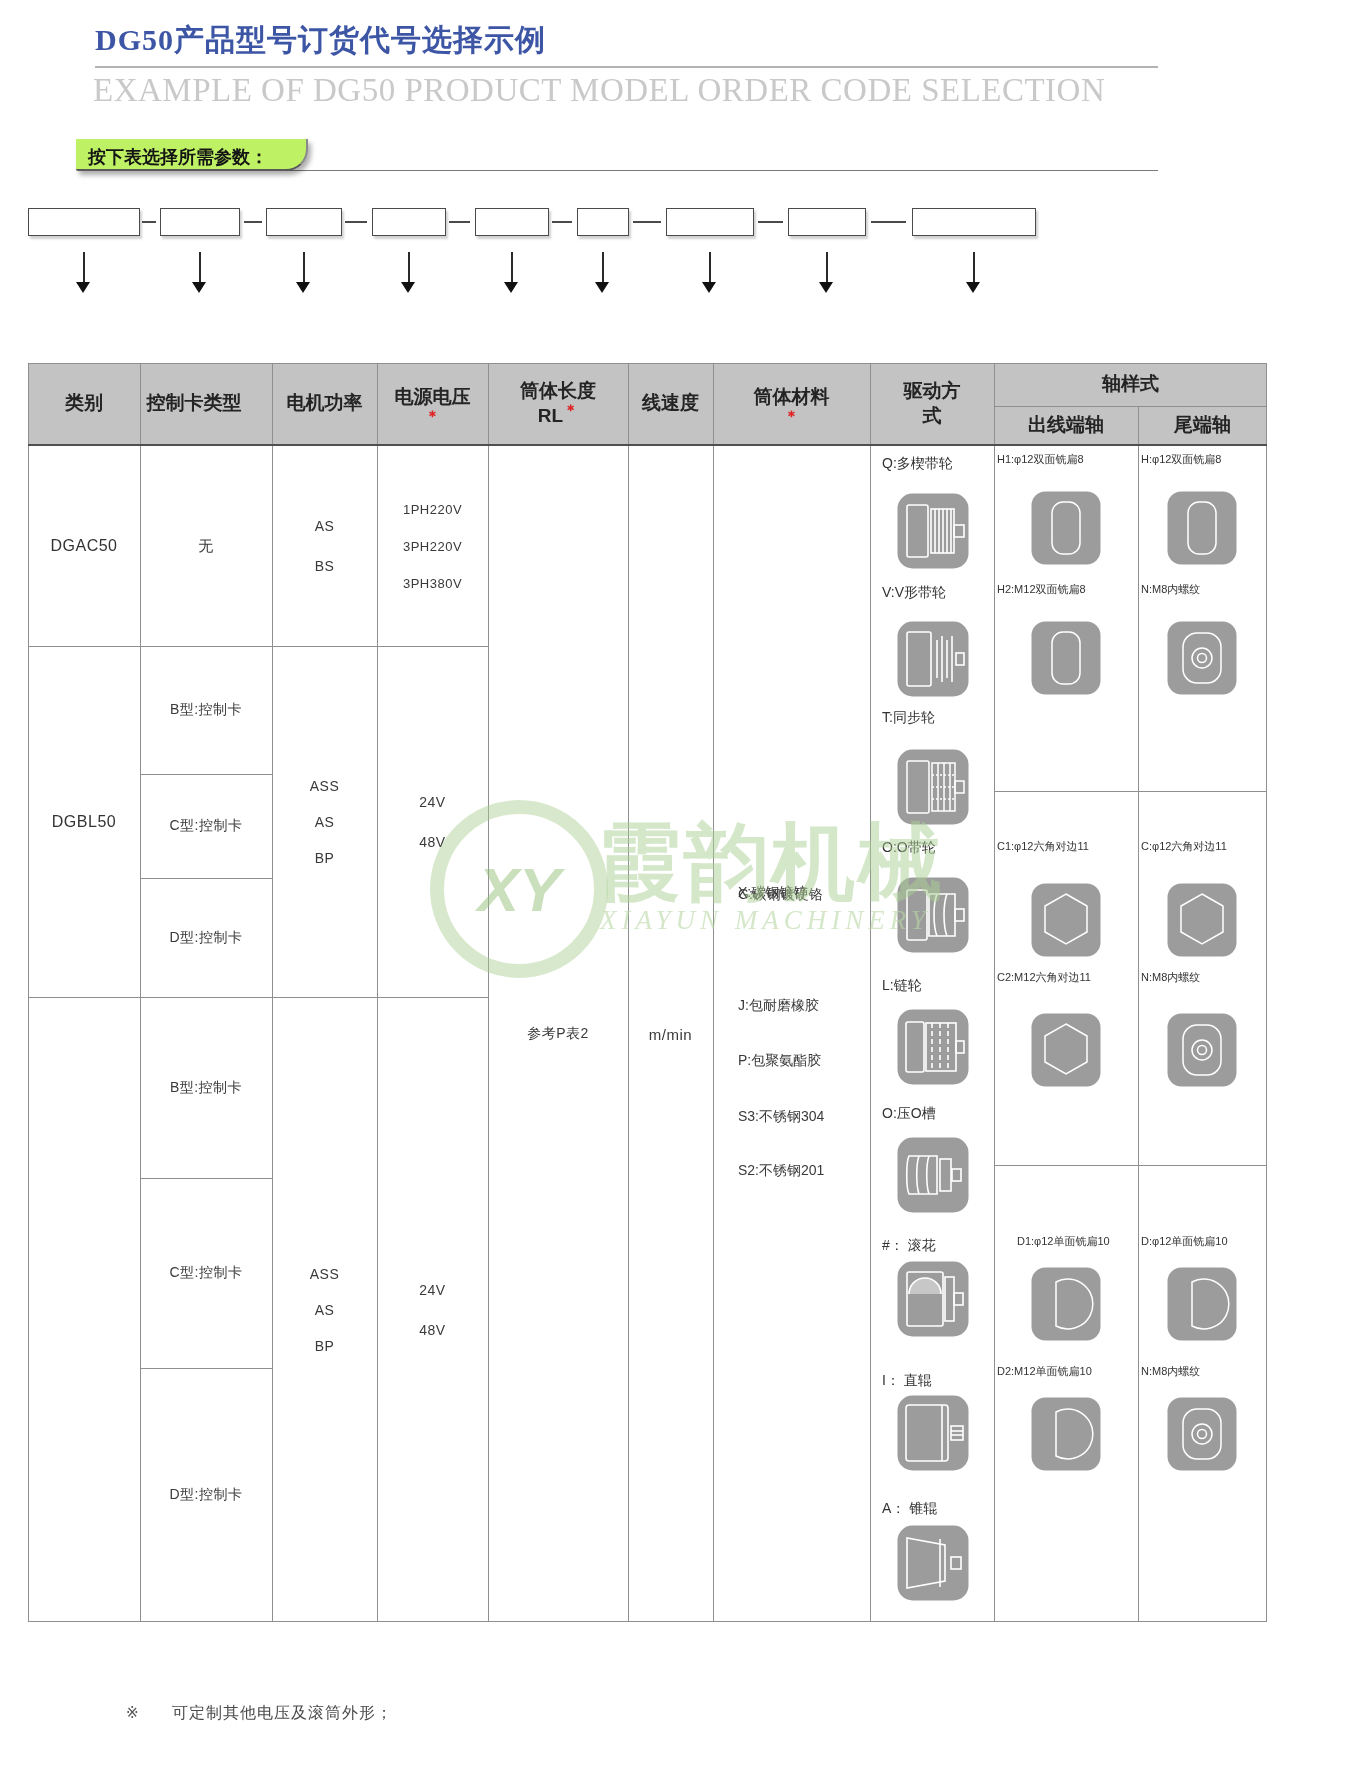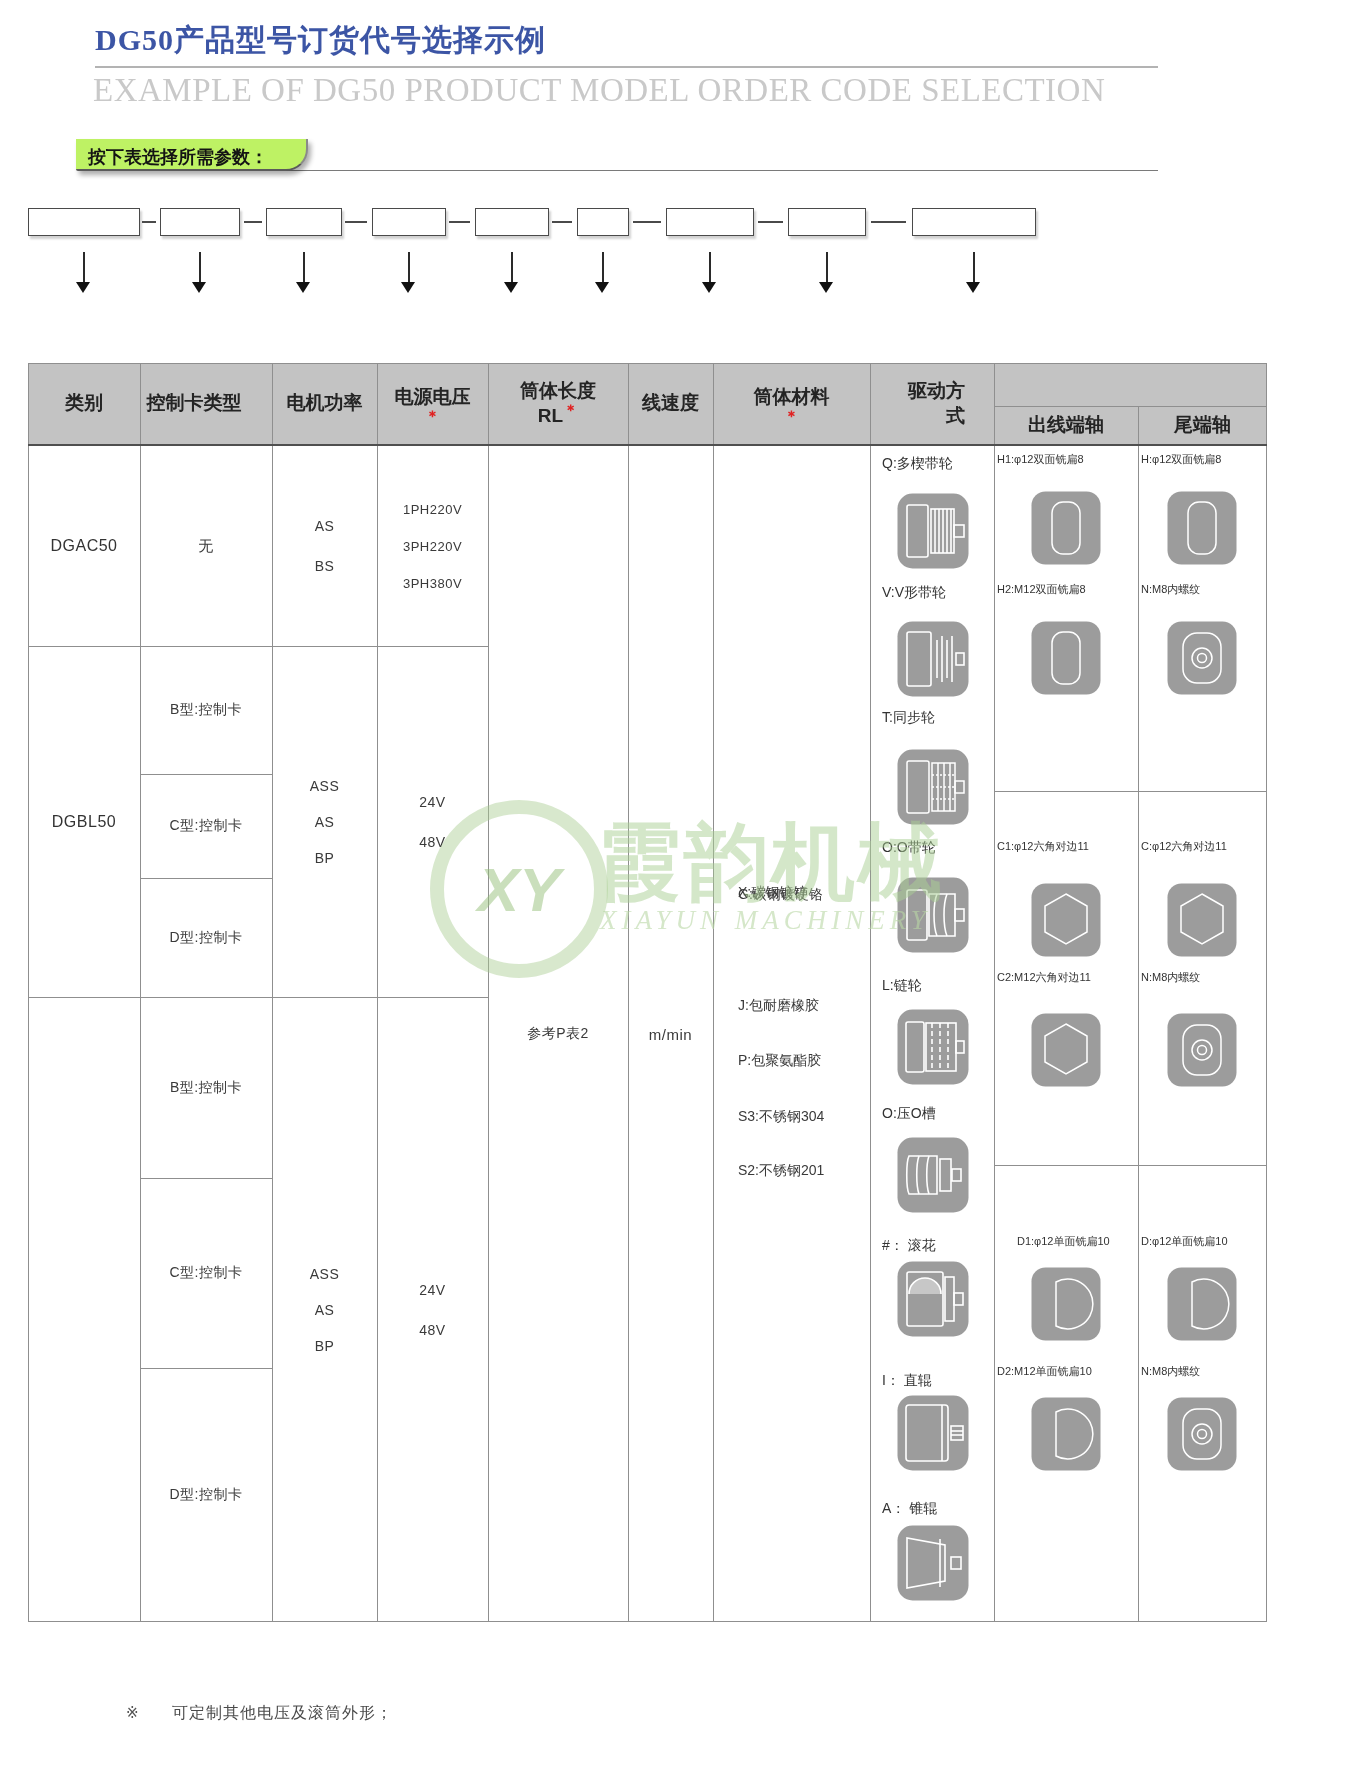--- a/index.html
+++ b/index.html
@@ -117,23 +117,24 @@
     <span style="display:flex;align-items:flex-start;">
       <span>RL</span>
         <span class="star">＊</span>
     </span>
   </div>
   <div class="c hdr" style="left:628px;top:363px;width:85px;height:81px;">线速度</div>
   <div class="c hdr stack" style="left:713px;top:363px;width:157px;height:81px;">
     <span>筒体材料</span>
     <span class="star">＊</span>
   </div>
-  <div class="c hdr" style="left:870px;top:363px;width:124px;height:82px;text-align:right;">
+  <div class="c hdr" style="left:870px;top:363px;width:124px;height:82px;">
     <span style="width:66px;word-break:break-all;">驱动方式</span>
   </div>
+  <div class="c hdr" style="left:994px;top:363px;width:273px;height:43px;">轴样式</div>
   <div class="c hdr" style="left:994px;top:406px;width:144px;height:38px;">出线端轴</div>
   <div class="c hdr" style="left:1138px;top:406px;width:129px;height:38px;">尾端轴</div>
 
   <div class="c cat" style="left:28px;top:446px;width:112px;height:200px;">DGAC50</div>
   <div class="c val" style="left:140px;top:446px;width:132px;height:200px;font-size:15px;">无</div>
   <div class="c val stack" style="left:272px;top:446px;width:105px;height:200px;row-gap:24px;">
     <span>AS</span>
     <span>BS</span>
   </div>
   <div class="c val stack" style="left:377px;top:446px;width:111px;height:200px;row-gap:22px;font-size:13px;">

